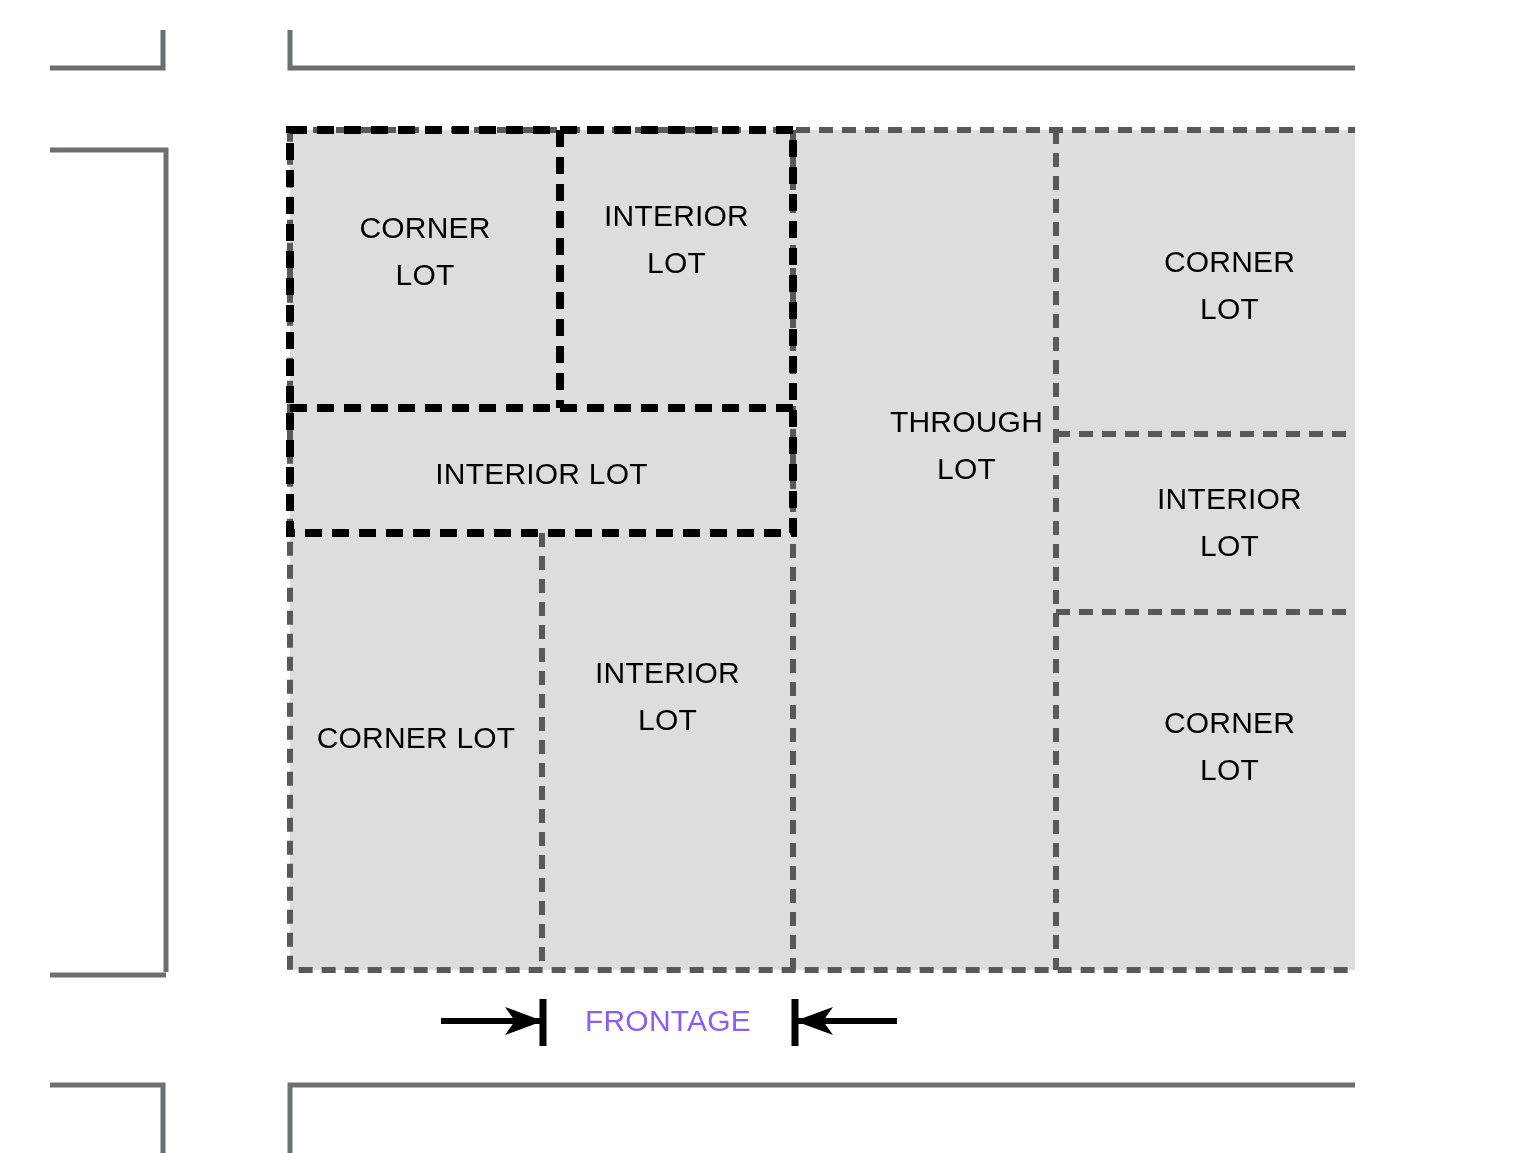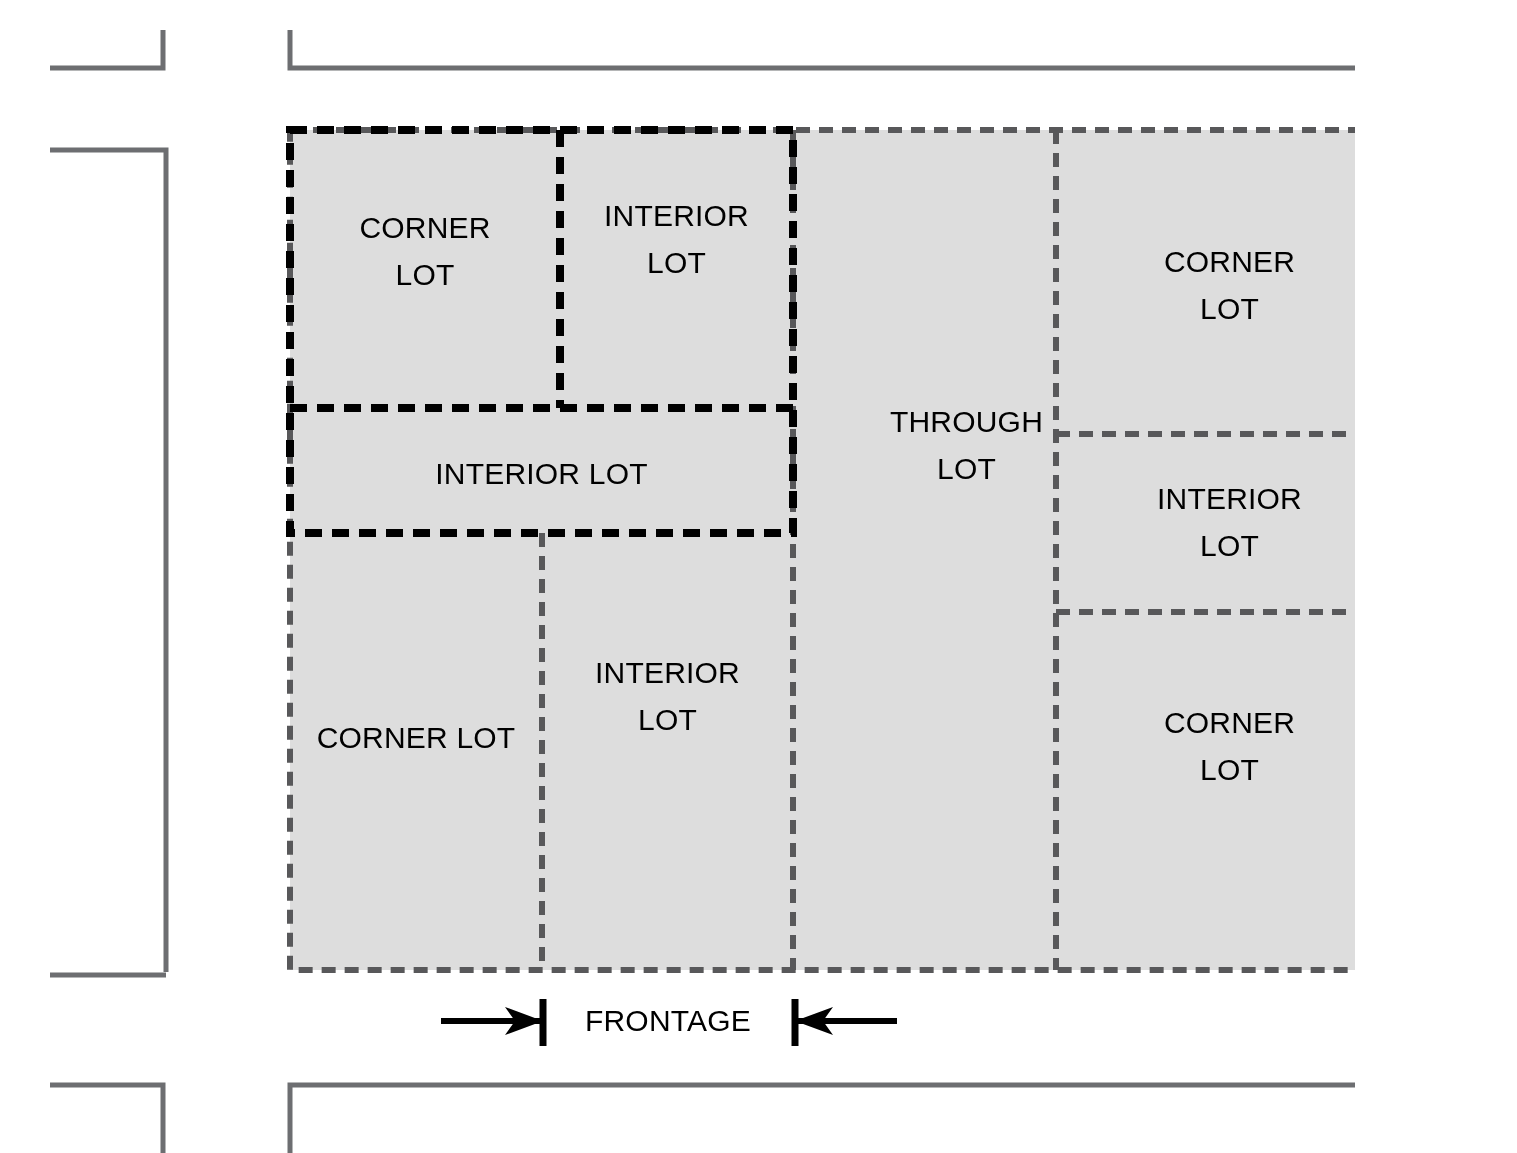--- a/index.html
+++ b/index.html
@@ -32,21 +32,21 @@
     font-size: 30px;
     line-height: 1.55;
     letter-spacing: 0.2px;
     white-space: pre-line;
     pointer-events: none;
     user-select: none;
   }
   .frontage-label {
     position: absolute;
     text-align: center;
-    color: #000000;
+    color: #8b5cf6;
     font-family: "Liberation Sans", sans-serif;
     font-size: 30px;
     letter-spacing: 0.2px;
     white-space: nowrap;
   }
 </style>
 </head>
 <body>
 
 <div id="canvas">

